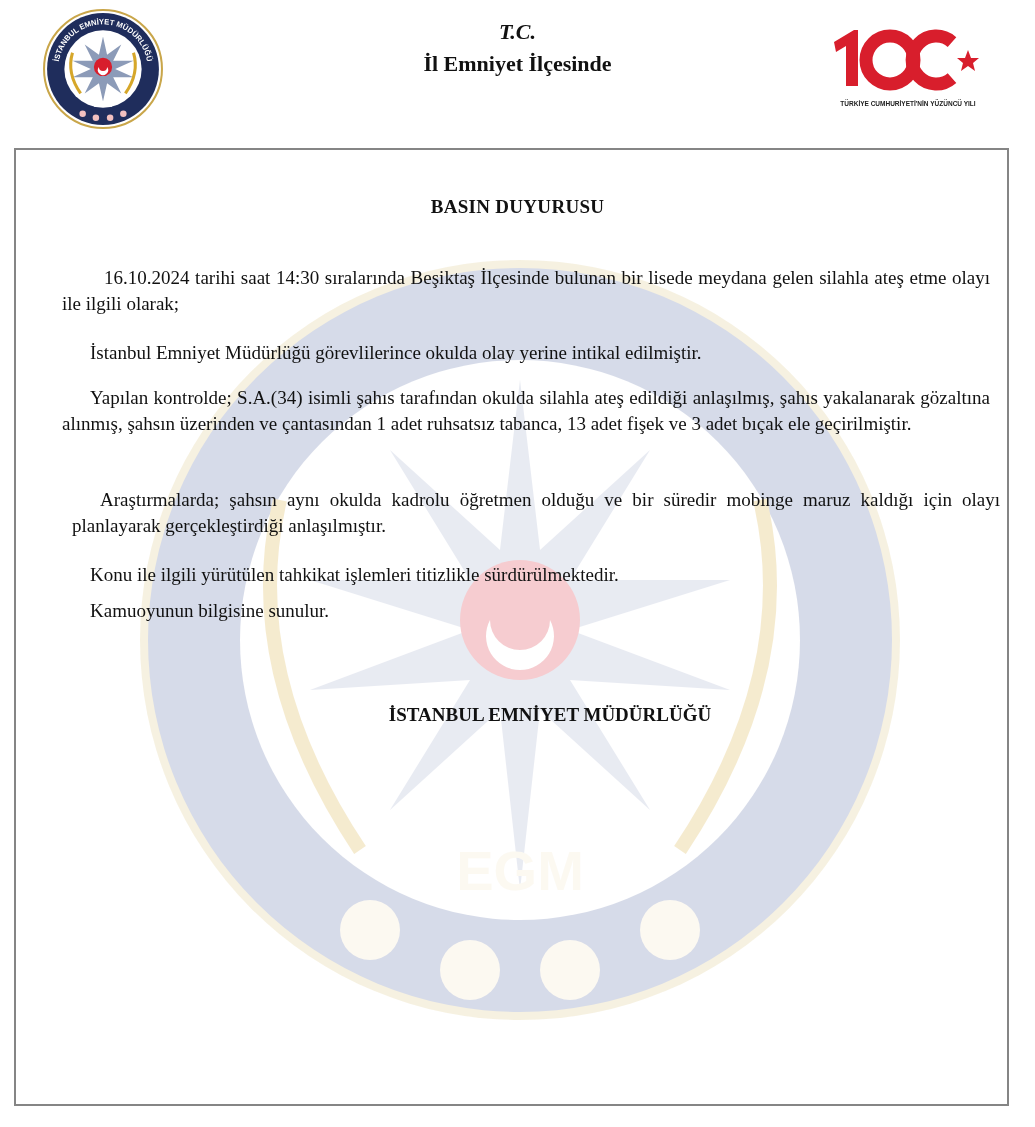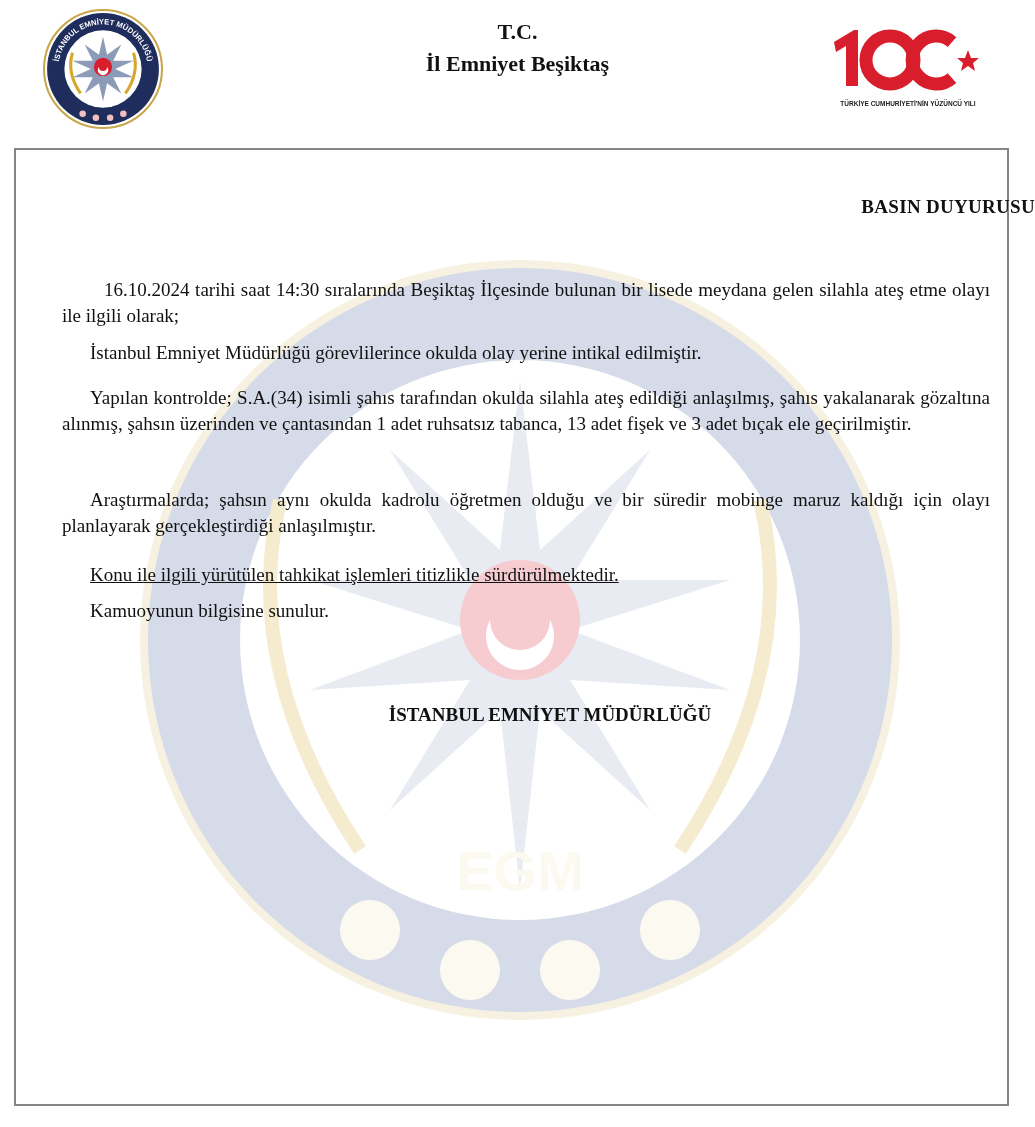--- a/index.html
+++ b/index.html
@@ -3,29 +3,29 @@
   <meta charset="utf-8">
   <style>
     html, body { margin: 0; padding: 0; background: #ffffff; }
     body { width: 1035px; height: 1127px; position: relative; overflow: hidden; font-family: "Liberation Serif", "DejaVu Serif", serif; color: #111; }
 
     .header { position: absolute; left: 0; top: 0; width: 1035px; height: 140px; }
     .egm-logo { position: absolute; left: 42px; top: 8px; width: 122px; height: 122px; }
     .centenary-logo { position: absolute; left: 828px; top: 24px; width: 160px; height: 90px; }
     .header-text { position: absolute; left: 0; width: 1035px; top: 16px; text-align: center; font-weight: bold; }
     .header-text div { line-height: 32px; font-size: 22px; }
-    .header-text .tc { font-size: 22px; }
+    .header-text .tc { font-size: 22px; font-style: italic; }
 
     .frame { position: absolute; left: 14px; top: 148px; width: 995px; height: 958px; border: 2px solid #858585; box-sizing: border-box; background: transparent; }
     .watermark { position: absolute; left: 130px; top: 250px; width: 780px; height: 780px; opacity: 0.22; pointer-events: none; }
 
     .content { position: absolute; left: 0; top: 0; width: 100%; }
-    .title { position: absolute; left: 0; width: 1035px; top: 196px; text-align: right; font-weight: bold; font-size: 19px; letter-spacing: 0.3px; }
+    .title { position: absolute; left: 0; width: 1035px; top: 196px; text-align: center; font-weight: bold; font-size: 19px; letter-spacing: 0.3px; }
     .para { position: absolute; left: 62px; width: 928px; font-size: 19px; line-height: 26px; text-align: justify; text-indent: 28px; }
-    .para.first { text-indent: 42px; margin-top: 12px; }
+    .para.first { text-indent: 42px; }
     .signature { position: absolute; left: 0; width: 1100px; top: 704px; text-align: center; font-weight: bold; font-size: 19px; }
   </style>
 </head>
 <body>
 
 <div class="header">
   <svg class="egm-logo" viewBox="0 0 120 120">
     <circle cx="60" cy="60" r="58" fill="#ffffff" stroke="#c9a64a" stroke-width="2"></circle>
     <circle cx="60" cy="60" r="55" fill="#1f2d5c"></circle>
     <circle cx="60" cy="60" r="38" fill="#ffffff"></circle>
@@ -38,21 +38,21 @@
     <circle cx="40" cy="104" r="3.2" fill="#f2c0c0"></circle>
     <circle cx="53" cy="108" r="3.2" fill="#f2c0c0"></circle>
     <circle cx="67" cy="108" r="3.2" fill="#f2c0c0"></circle>
     <circle cx="80" cy="104" r="3.2" fill="#f2c0c0"></circle>
     <path id="ringpath" d="M16 60 A44 44 0 0 1 104 60" fill="none"></path>
     <text font-size="7.5" fill="#ffffff" font-family="Liberation Sans, sans-serif" font-weight="bold"><textPath href="#ringpath" startOffset="50%" text-anchor="middle">İSTANBUL EMNİYET MÜDÜRLÜĞÜ</textPath></text>
   </svg>
 
   <div class="header-text">
     <div class="tc">T.C.</div>
-    <div>İl Emniyet Beşiktaş</div>
+    <div>İl Emniyet İlçesinde</div>
   </div>
 
   <svg class="centenary-logo" viewBox="0 0 160 90">
     <path d="M6 18 L26 6 L30 6 L30 62 L18 62 L18 22 L8 28 Z" fill="#d81e2c"></path>
     <circle cx="62" cy="36" r="24" fill="none" stroke="#d81e2c" stroke-width="13"></circle>
     <path d="M124 18 A24 24 0 1 0 124 54" fill="none" stroke="#d81e2c" stroke-width="13"></path>
     <polygon points="140,26 143,34 151,34 145,39 147,47 140,42 133,47 135,39 129,34 137,34" fill="#d81e2c"></polygon>
     <text x="80" y="82" text-anchor="middle" font-size="6.5" fill="#222" font-family="Liberation Sans, sans-serif" font-weight="bold">TÜRKİYE CUMHURİYETİ'NİN YÜZÜNCÜ YILI</text>
   </svg>
 </div>
@@ -74,18 +74,18 @@
   <circle cx="440" cy="720" r="30" fill="#f3e6c4"></circle>
   <circle cx="540" cy="680" r="30" fill="#f3e6c4"></circle>
 </svg>
 
 <div class="content">
   <div class="title">BASIN DUYURUSU</div>
 
   <div class="para first" style="top:265px;">16.10.2024 tarihi saat 14:30 sıralarında Beşiktaş İlçesinde bulunan bir lisede meydana gelen silahla ateş etme olayı ile ilgili olarak;</div>
   <div class="para" style="top:340px;">İstanbul Emniyet Müdürlüğü görevlilerince okulda olay yerine intikal edilmiştir.</div>
   <div class="para" style="top:385px;">Yapılan kontrolde; S.A.(34) isimli şahıs tarafından okulda silahla ateş edildiği anlaşılmış, şahıs yakalanarak gözaltına alınmış, şahsın üzerinden ve çantasından 1 adet ruhsatsız tabanca, 13 adet fişek ve 3 adet bıçak ele geçirilmiştir.</div>
-  <div class="para" style="top:487px;">Araştırmalarda; şahsın aynı okulda kadrolu öğretmen olduğu ve bir süredir mobinge maruz kaldığı için olayı planlayarak gerçekleştirdiği anlaşılmıştır.</div>
-  <div class="para" style="top:562px;text-decoration:underline;">Konu ile ilgili yürütülen tahkikat işlemleri titizlikle sürdürülmektedir.</div>
+  <div class="para" style="top:487px;margin-left:10px;">Araştırmalarda; şahsın aynı okulda kadrolu öğretmen olduğu ve bir süredir mobinge maruz kaldığı için olayı planlayarak gerçekleştirdiği anlaşılmıştır.</div>
+  <div class="para" style="top:562px;">Konu ile ilgili yürütülen tahkikat işlemleri titizlikle sürdürülmektedir.</div>
   <div class="para" style="top:598px;">Kamuoyunun bilgisine sunulur.</div>
 
   <div class="signature">İSTANBUL EMNİYET MÜDÜRLÜĞÜ</div>
 </div>
 
 </body></html>

